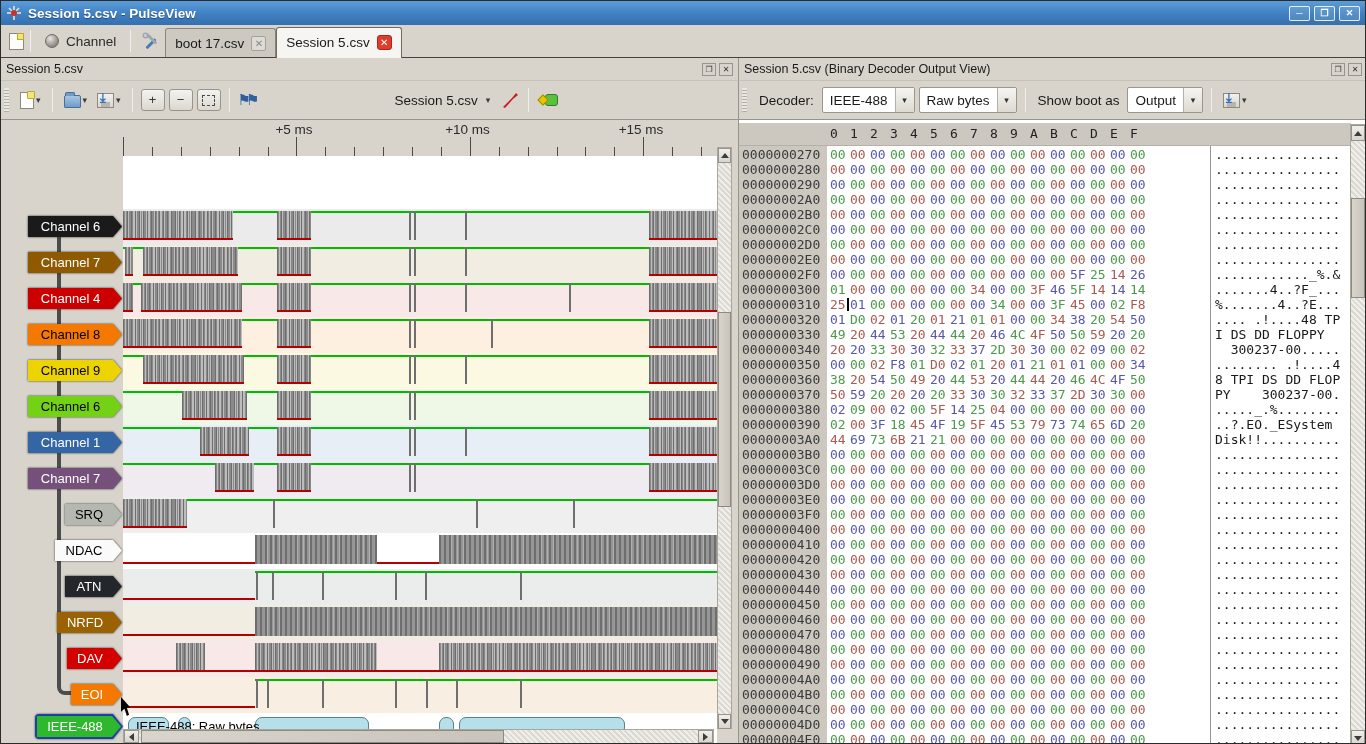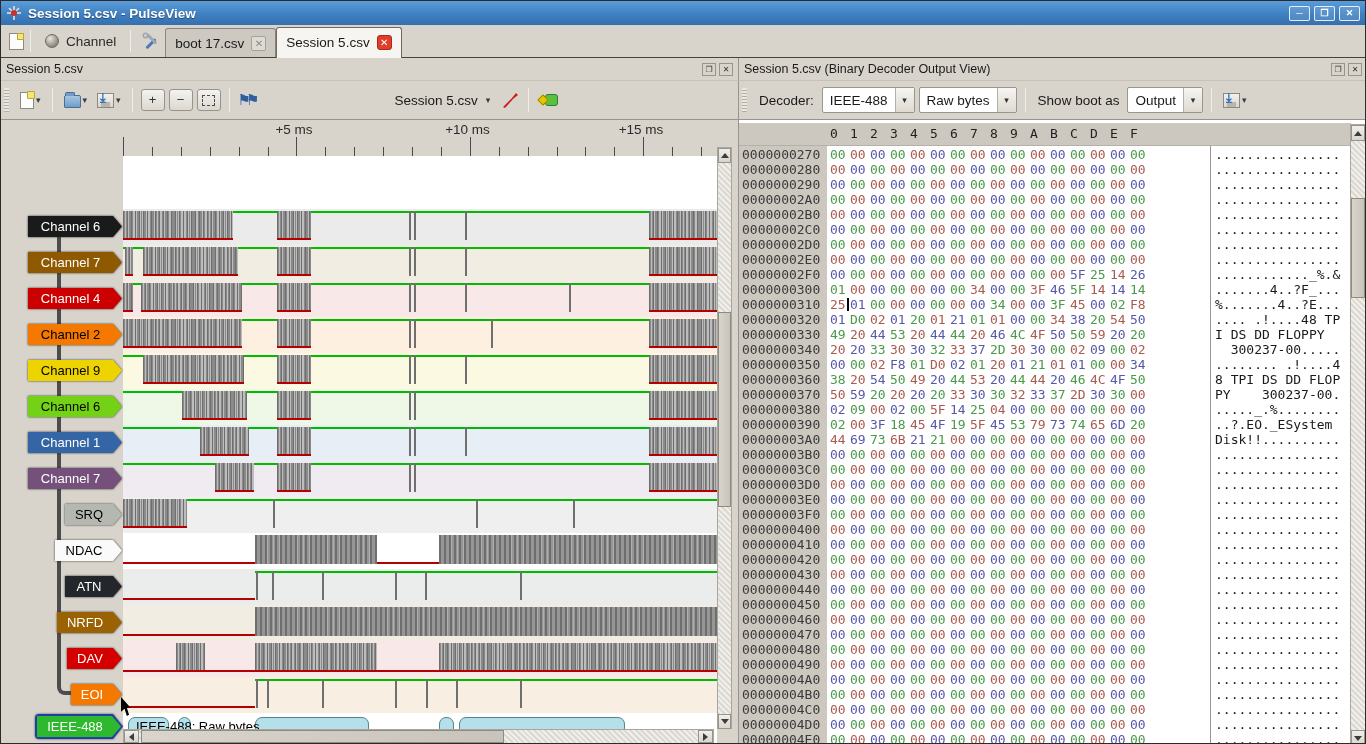--- a/index.html
+++ b/index.html
@@ -415,21 +415,21 @@
       <div class="tag abs" style="left: 27px; top: 251px; width: 94px;">
         <div class="shape" style="background: rgb(143, 89, 2);"></div>
         <div class="txt" style="color: rgb(255, 255, 255);">Channel 7</div>
       </div>
       <div class="tag abs" style="left: 27px; top: 287px; width: 94px;">
         <div class="shape" style="background: rgb(204, 0, 0);"></div>
         <div class="txt" style="color: rgb(255, 255, 255);">Channel 4</div>
       </div>
       <div class="tag abs" style="left: 27px; top: 323px; width: 94px;">
         <div class="shape" style="background: rgb(245, 121, 0);"></div>
-        <div class="txt" style="color: rgb(0, 0, 0);">Channel 2</div>
+        <div class="txt" style="color: rgb(0, 0, 0);">Channel 8</div>
       </div>
       <div class="tag abs" style="left: 27px; top: 359px; width: 94px;">
         <div class="shape" style="background: rgb(237, 212, 0);"></div>
         <div class="txt" style="color: rgb(0, 0, 0);">Channel 9</div>
       </div>
       <div class="tag abs" style="left: 27px; top: 395px; width: 94px;">
         <div class="shape" style="background: rgb(115, 210, 22);"></div>
         <div class="txt" style="color: rgb(0, 0, 0);">Channel 6</div>
       </div>
       <div class="tag abs" style="left: 27px; top: 431px; width: 94px;">

